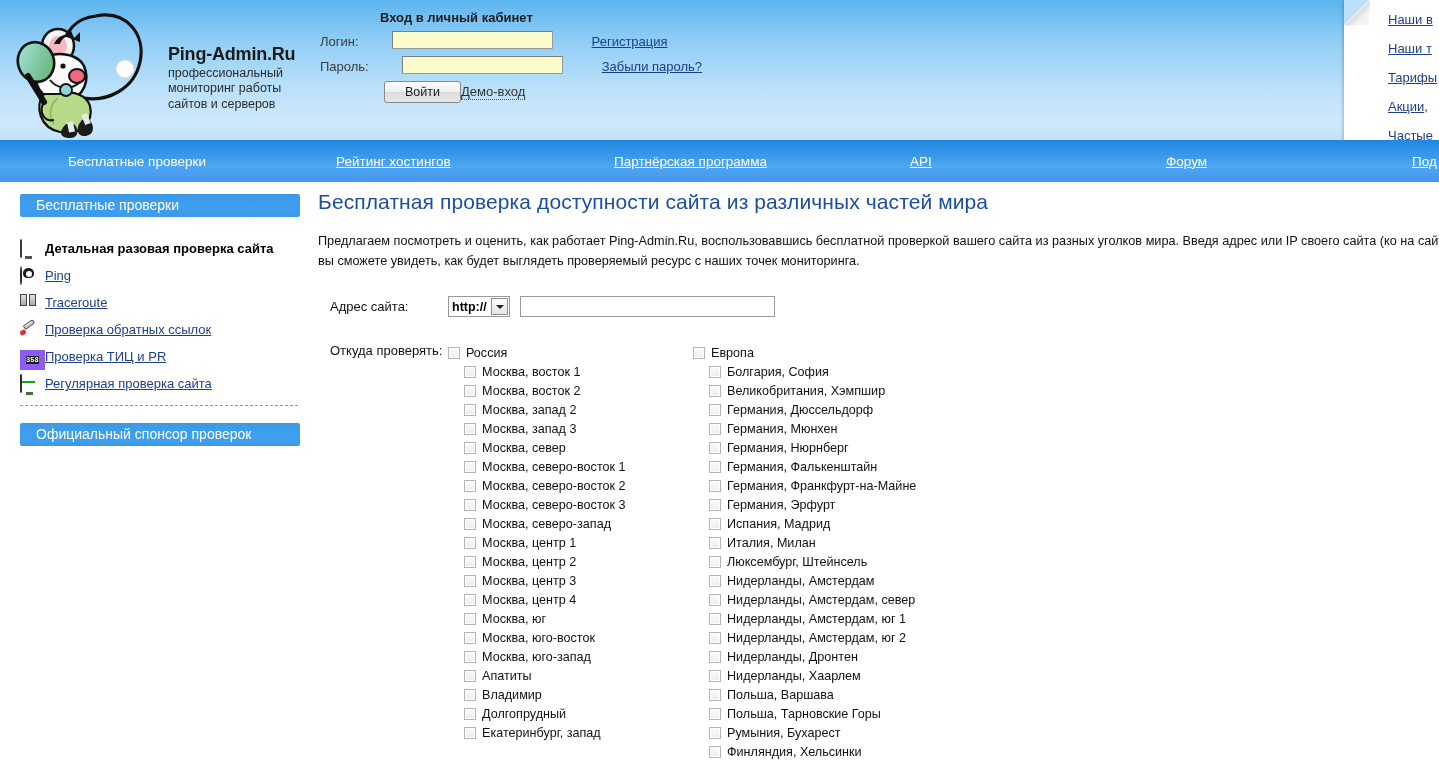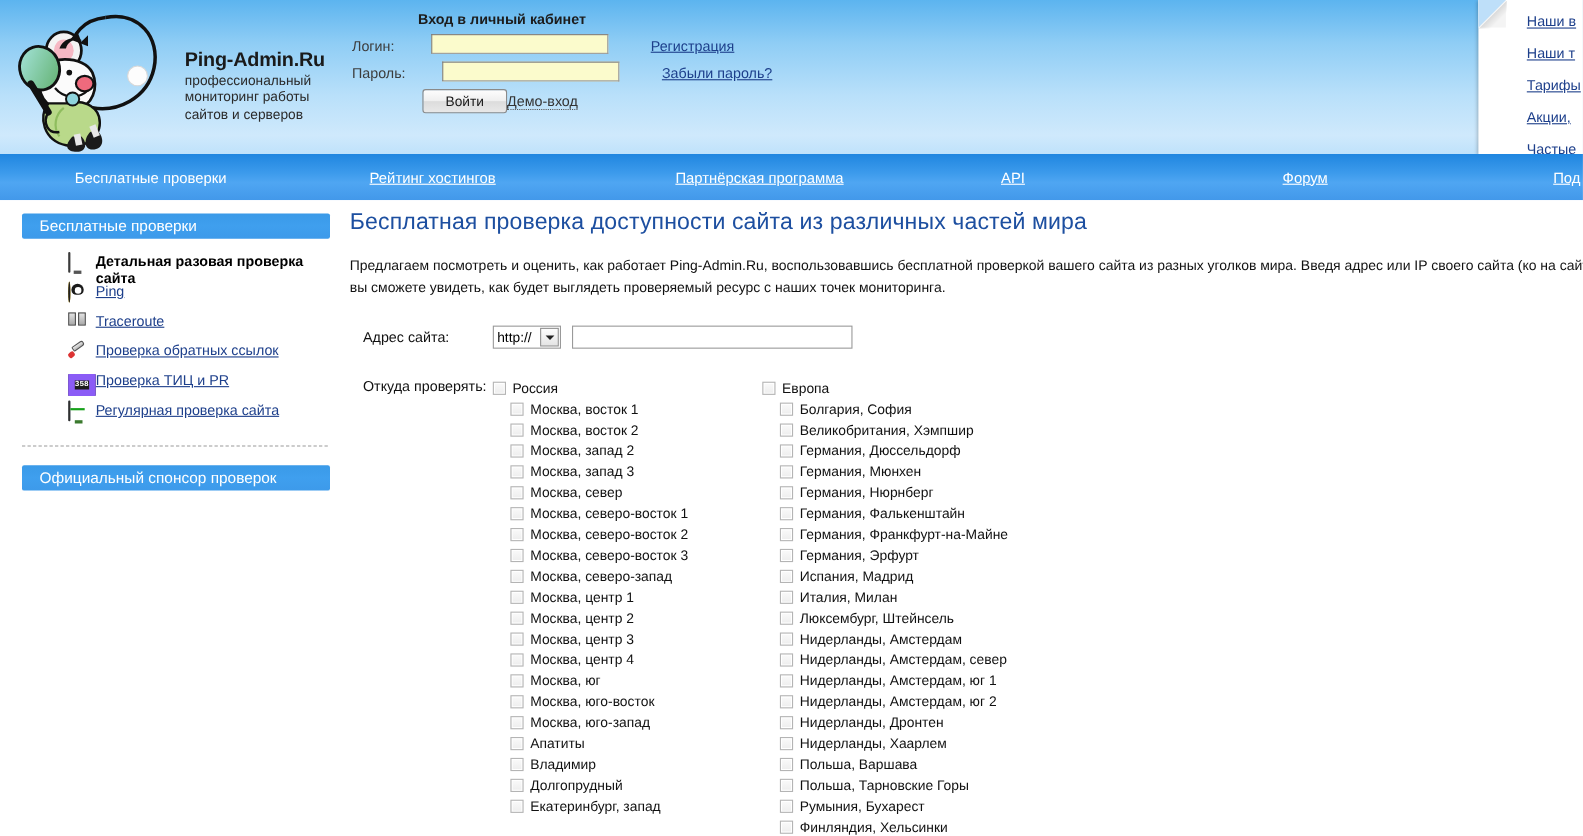--- a/index.html
+++ b/index.html
@@ -152,24 +152,23 @@
     background: linear-gradient(to bottom, #3a9ae8 0%, #3f9fee 50%, #3d9aea 100%);
     color: #fff;
     font-size: 14px;
     height: 23px;
     line-height: 23px;
     padding-left: 16px;
     border-radius: 2px;
   }
   .side-list { margin-top: 13px; }
   .side-item {
-    display: flex; align-items: flex-start;
+    display: flex; align-items: flex-end;
     height: 26px;
     margin-bottom: 1px;
-    margin-left: 42px;
   }
   .side-item .ico {
     width: 18px; height: 16px; margin-right: 7px;
     flex: 0 0 18px;
     position: relative;
   }
   .side-item .txt { font-size: 13px; color: #1d3f8b; text-decoration: underline; cursor: pointer; }
   .side-item.active .txt { color: #000; font-weight: bold; text-decoration: none; cursor: default; }
   .side-divider {
     margin-top: 14px;
@@ -232,20 +231,21 @@
     width: 62px; height: 21px;
     font-size: 12.5px;
     font-family: "Liberation Sans", sans-serif;
     border: 1px solid #999;
     background: #fff;
     padding-left: 3px;
     box-sizing: border-box;
     position: relative;
     display: flex; align-items: center;
     cursor: pointer;
+    font-weight: bold;
   }
   .proto-select .caret-box {
     position: absolute; right: 1px; top: 1px;
     width: 17px; height: 17px;
     background: linear-gradient(to bottom,#fdfdfd,#e4e4e4);
     border: 1px solid #8f8f8f;
     box-sizing: border-box;
     display: flex; align-items: center; justify-content: center;
   }
   .caret { width:0;height:0;border-left:4px solid transparent;border-right:4px solid transparent;border-top:4px solid #222;}

